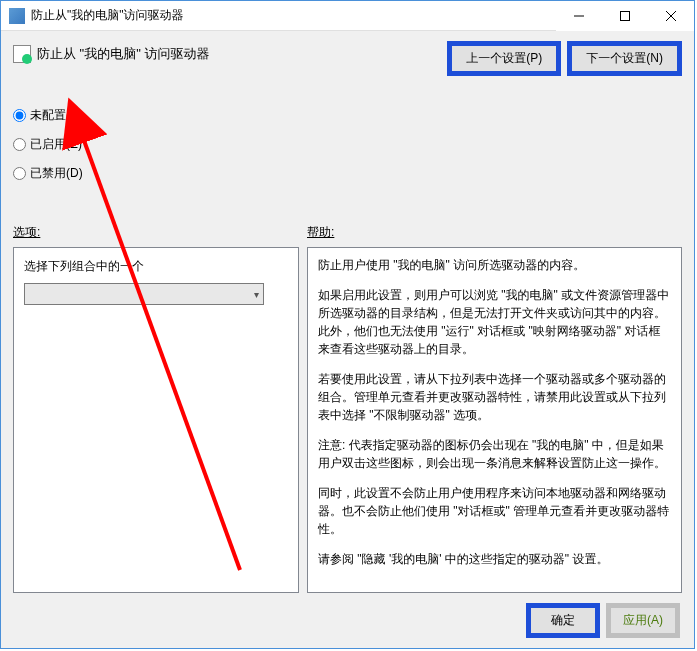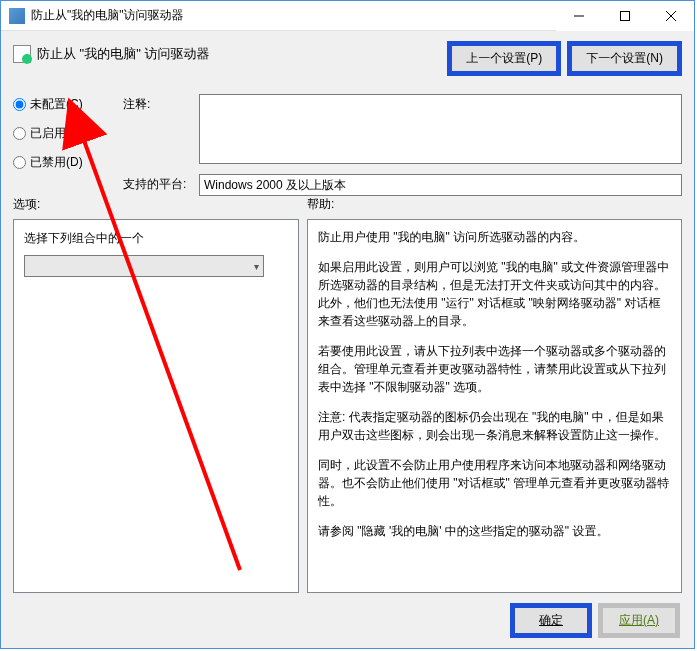--- a/index.html
+++ b/index.html
@@ -14,46 +14,46 @@
   .content { flex: 1; padding: 8px 12px 10px 12px; display: flex; flex-direction: column; }
   
   .header-row { display: flex; align-items: flex-start; margin-bottom: 10px; }
   .header-left { display: flex; align-items: center; gap: 6px; flex: 1; padding-top: 6px; }
   .header-icon { width: 18px; height: 18px; background: #fff; border: 1px solid #888; position: relative; display: inline-block; }
   .header-icon::after { content:""; position:absolute; right:-2px; bottom:-2px; width:10px; height:10px; background:#2c7; border-radius:50%; }
   .header-title { font-size: 13px; }
   .nav-btns { display: flex; gap: 6px; padding-top: 2px; }
   .btn { background: #e1e1e1; border: 5px solid #1d4ed8; padding: 4px 14px; font-size: 12px; font-family: inherit; }
   
-  .config-area { display: flex; gap: 10px; margin-top: 8px; }
+  .config-area { display: flex; margin-top: 19px; }
   .radios { width: 100px; padding-top: 2px; }
   .radio-row { display: flex; align-items: center; gap: 4px; margin-bottom: 12px; font-size: 12px; }
   .radio-row input { margin: 0; }
   
   .right-fields { flex: 1; display: flex; flex-direction: column; gap: 10px; }
   .field-row { display: flex; gap: 10px; }
   .field-label { width: 66px; padding-top: 2px; font-size: 12px; }
   .comment-box { flex: 1; height: 70px; border: 1px solid #7a7a7a; background: #fff; resize: none; font-family: inherit; font-size: 12px; padding: 2px; }
   .platform-box { flex: 1; height: 22px; border: 1px solid #7a7a7a; background: #fff; padding: 2px 4px; display: flex; align-items: center; position: relative; }
   
-  .mid-labels { display: flex; margin-bottom: 6px; }
+  .mid-labels { display: flex; margin-top: 30px; margin-bottom: 6px; text-decoration: underline; }
   .mid-labels .lab1 { width: 294px; }
   .mid-labels .lab2 { flex: 1; }
   
   .lower { display: flex; gap: 8px; flex: 1; min-height: 0; }
   .options-panel { width: 286px; border: 1px solid #828790; background: #fff; padding: 10px; }
   .options-panel .prompt { margin-bottom: 8px; }
   .combo { width: 240px; height: 22px; border: 1px solid #7a7a7a; background: #e8e8e8; display: flex; align-items: center; justify-content: flex-end; padding-right: 4px; }
   .combo .chev { font-size: 10px; color: #555; }
   
   .help-panel { flex: 1; border: 1px solid #828790; background: #fff; padding: 8px 10px; overflow-y: auto; font-size: 12px; line-height: 1.5; }
   .help-panel p { margin-bottom: 12px; }
   
   .footer { display: flex; justify-content: flex-end; gap: 6px; padding-top: 10px; padding-right: 2px; }
-  .footer .btn { width: 82px; padding: 4px 0; text-decoration: underline; }
+  .footer .btn { width: 74px; padding: 4px 0; }
   .btn.disabled { color: #4d7c0f; border-color: #bfbfbf; }
 
   
   .arrow-overlay { position: absolute; left: 0; top: 0; pointer-events: none; z-index: 100; }
 </style>
 </head>
 <body>
 
 <div class="window">
 
@@ -101,32 +101,20 @@
         <label class="radio-row">
           <input type="radio" name="state" style="">
           <span>已启用(E)</span>
         </label>
         <label class="radio-row">
           <input type="radio" name="state" style="">
           <span>已禁用(D)</span>
         </label>
       </div>
 
-      <div class="right-fields">
-        <div class="field-row">
-          <span class="field-label">注释:</span>
-          <textarea class="comment-box" style=""></textarea>
-        </div>
-        <div class="field-row">
-          <span class="field-label">支持的平台:</span>
-          <div class="platform-box">
-            <span>Windows 2000 及以上版本</span>
-          </div>
-        </div>
-      </div>
     </div>
 
     <div class="mid-labels">
       <span class="lab1">选项:</span>
       <span class="lab2">帮助:</span>
     </div>
 
     <div class="lower">
       <div class="options-panel">
         <div class="prompt">选择下列组合中的一个</div>

